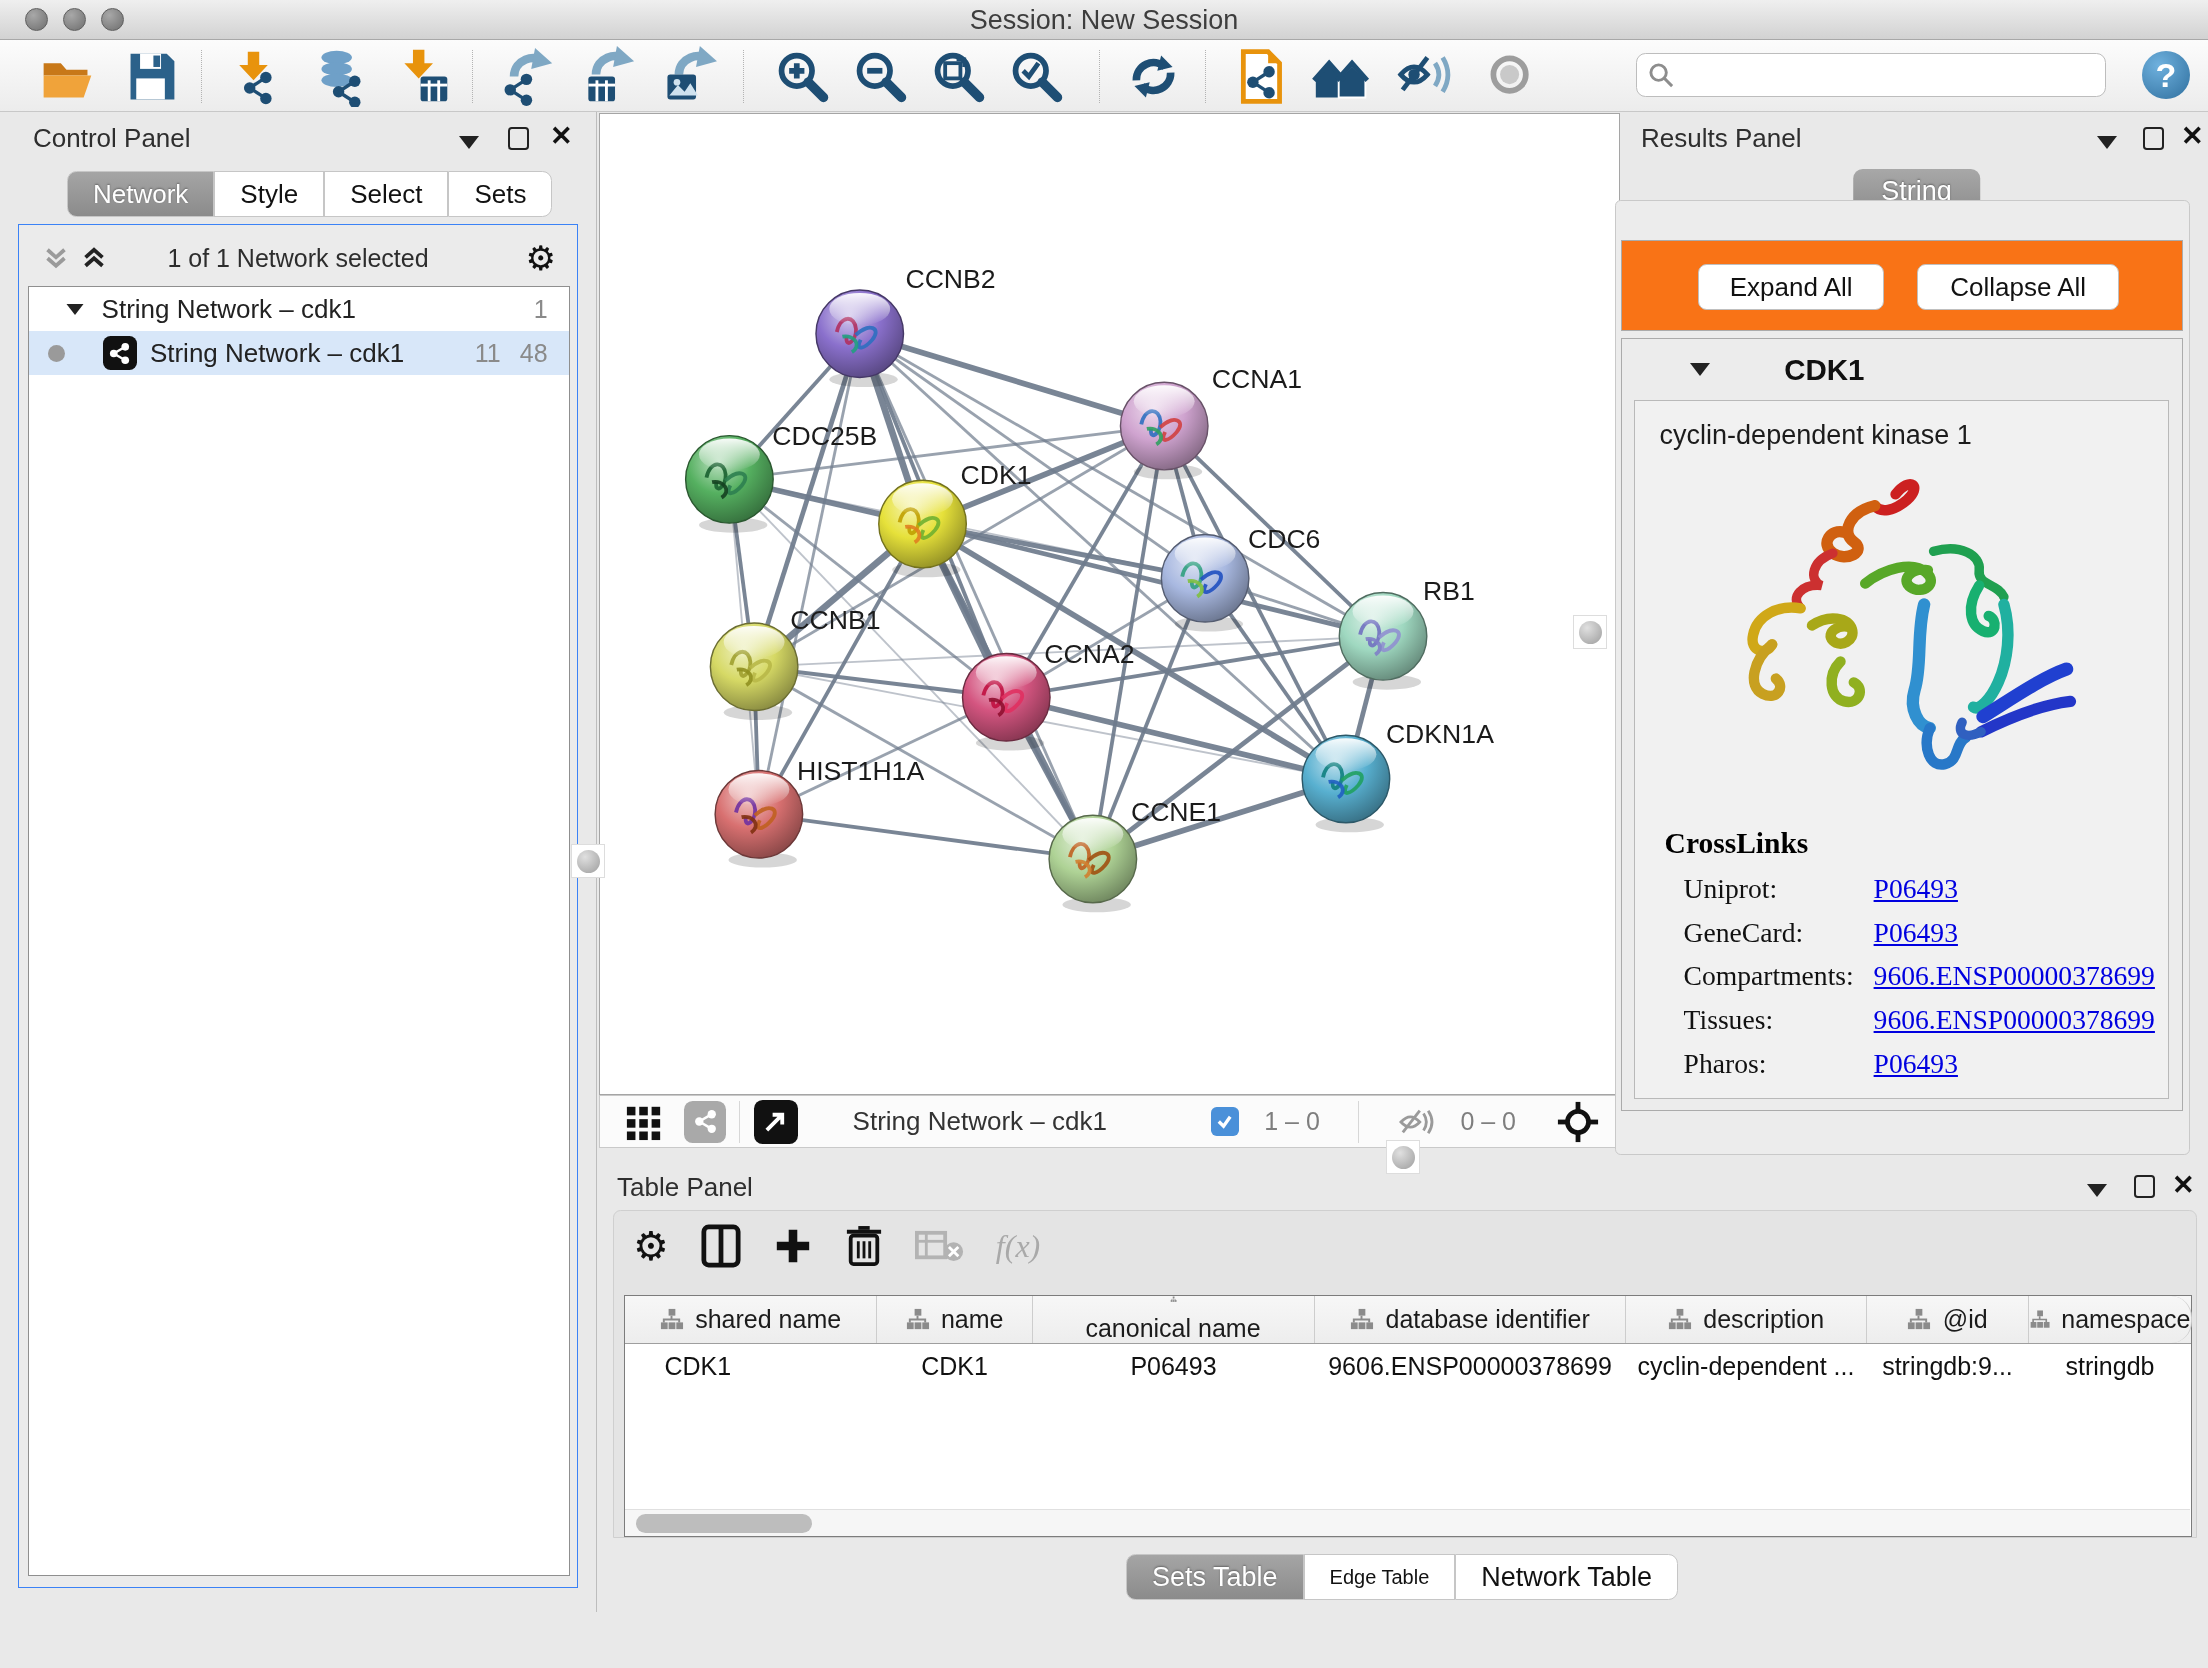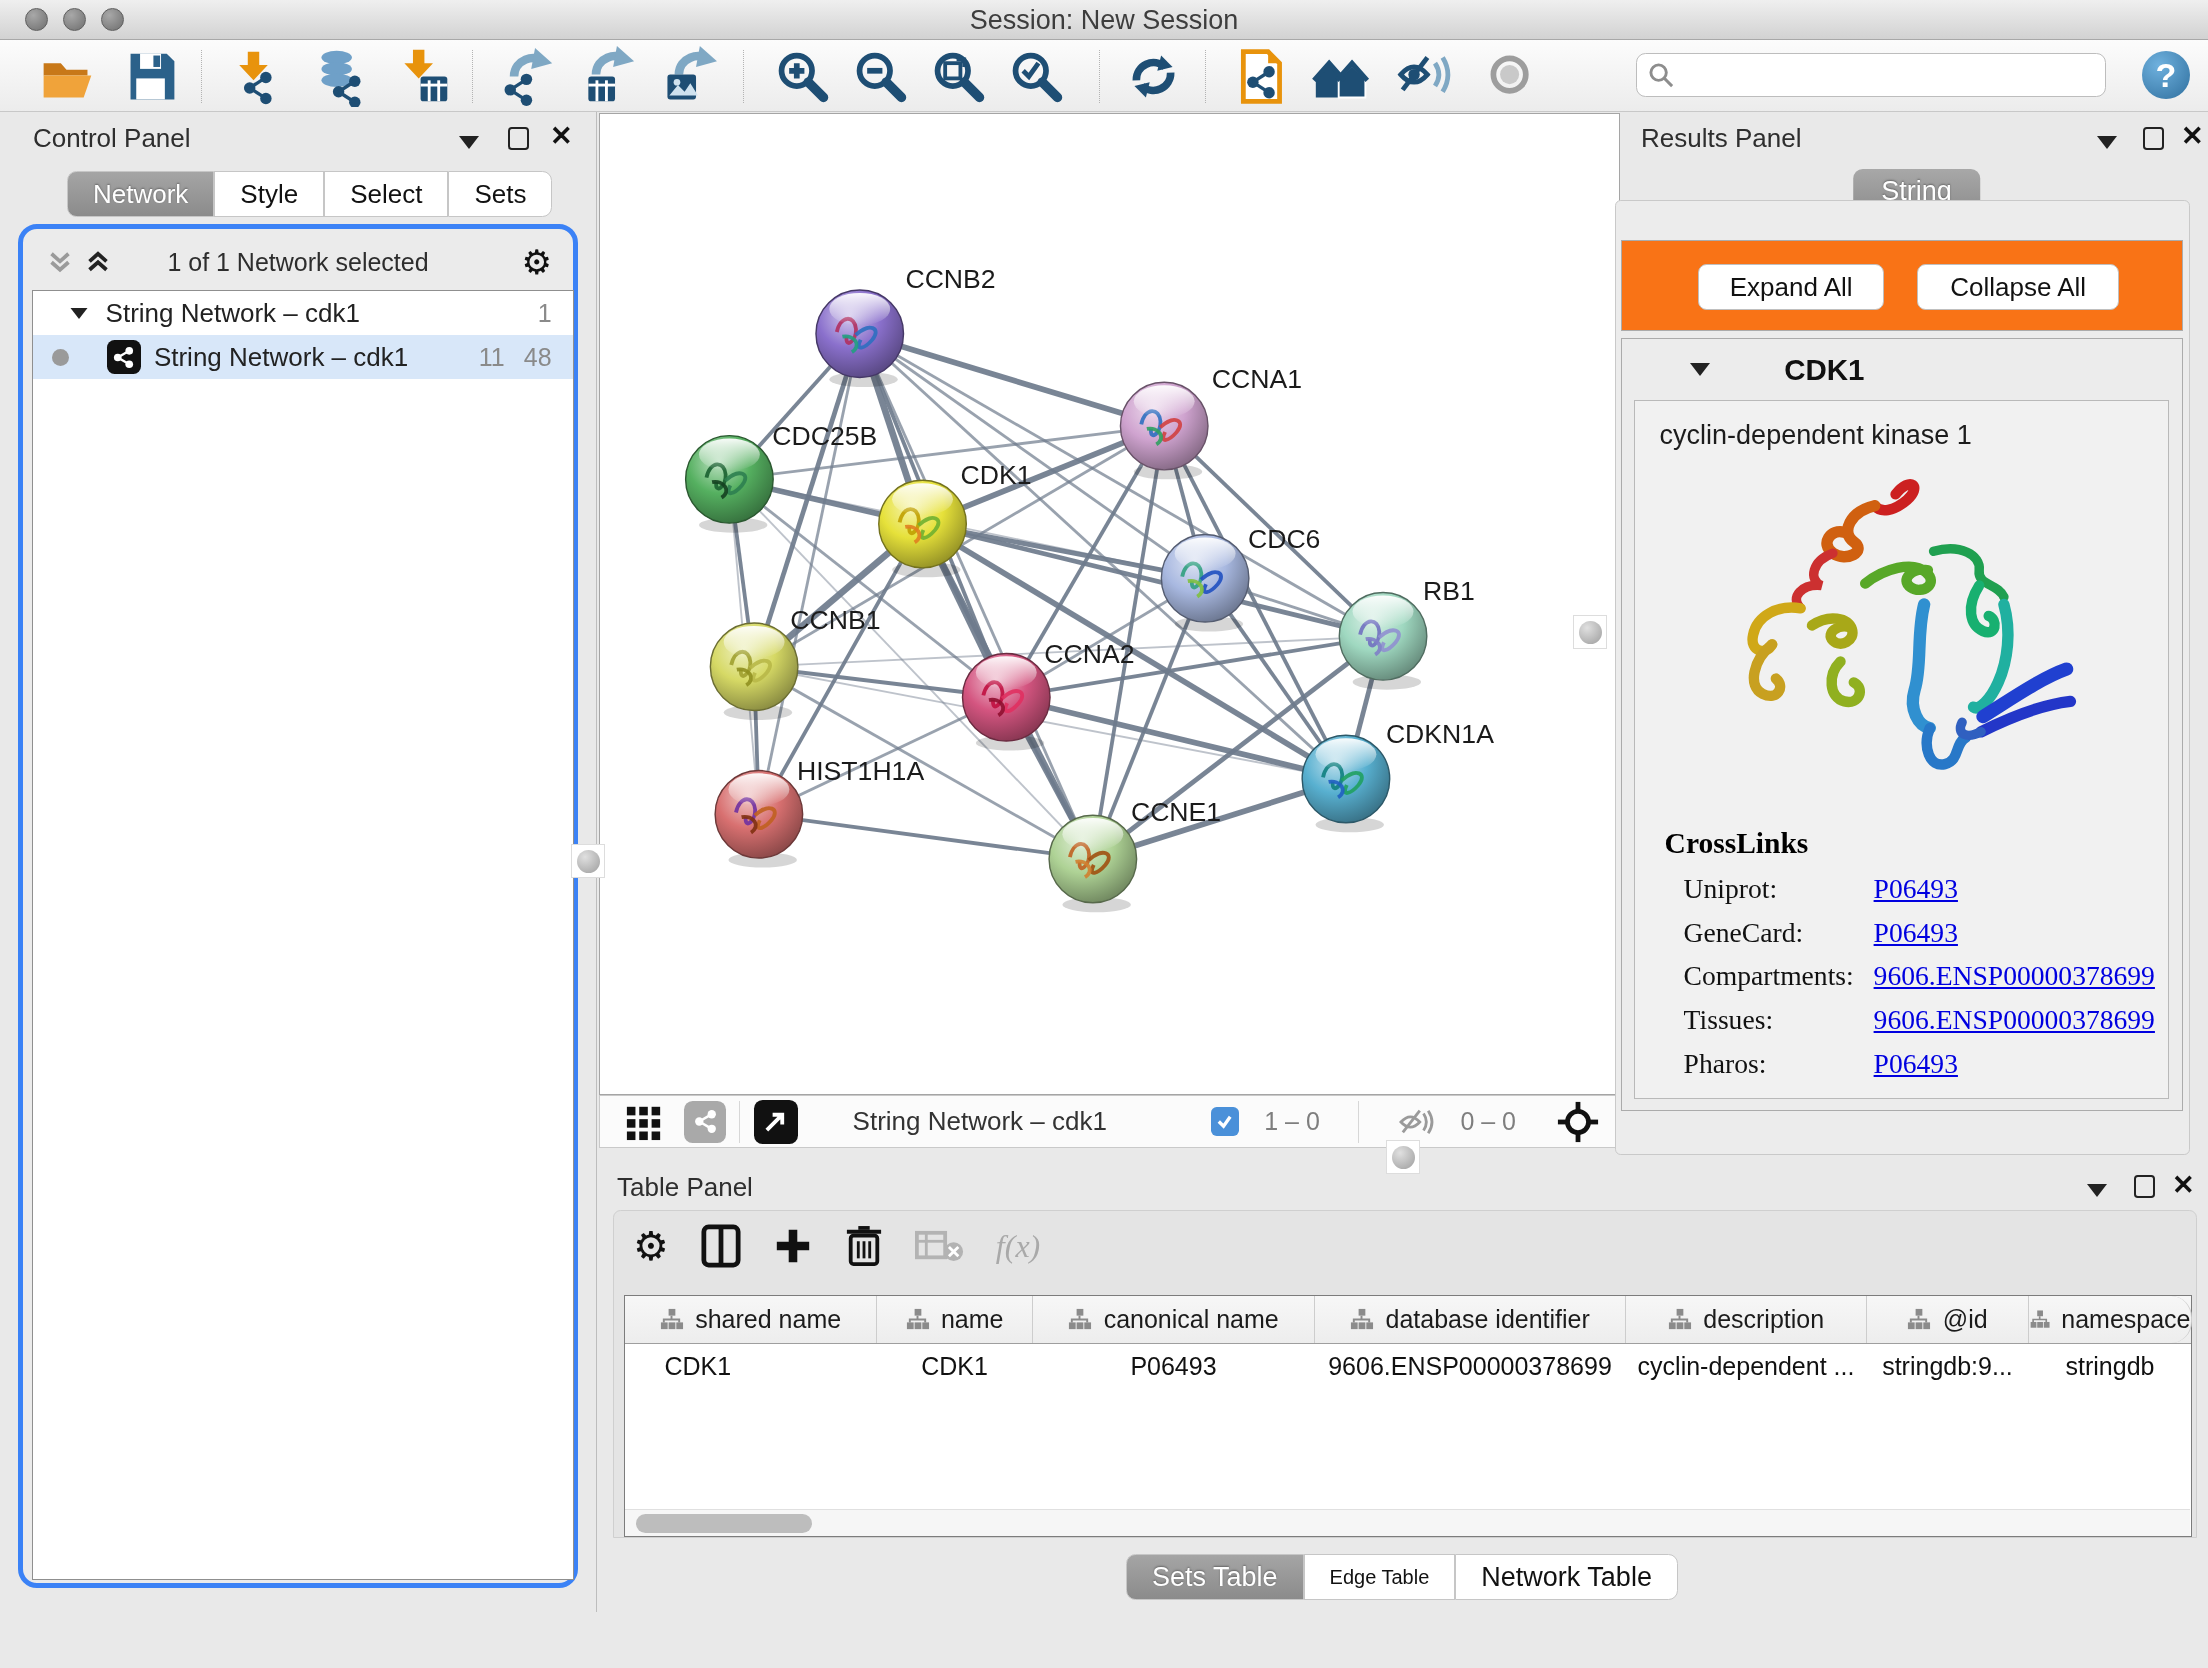--- a/index.html
+++ b/index.html
@@ -33,21 +33,21 @@
   
   .control-panel{position:absolute;left:0;top:112px;width:597px;height:1500px;background:#e9e9e9;
     border-right:1.9px solid #bdbdbd;}
   .cp-tabs{position:absolute;left:67px;top:59px;display:flex;}
   .tab{height:46px;padding:0 25px;display:flex;align-items:center;justify-content:center;
     font-size:26px;background:#fff;border:1px solid #c6c6c6;color:#111;}
   .tab.first{border-radius:9.5px 0 0 9.5px;}
   .tab.last{border-radius:0 9.5px 9.5px 0;}
   .tab.sel{background:linear-gradient(#a5a5a5,#8b8b8b);color:#fff;text-shadow:0 -1px 1.9px #666;}
   .cp-box{position:absolute;left:18px;top:112px;width:560px;height:1364px;background:#ebebeb;
-    border:5px solid #3b82f6;border-radius:19px;}
+    border:1px solid #3b82f6;border-radius:0;}
   .cp-subhead{position:absolute;left:0;top:11.4px;width:100%;height:44px;display:flex;align-items:center;}
   .cp-summary{position:absolute;left:0;top:0;width:100%;text-align:center;font-size:25px;color:#2d2d2d;line-height:44px;}
   .tree{position:absolute;left:8.6px;top:61px;width:542px;height:1290px;background:#fff;border:1.9px solid #8f8f8f;}
   .trow{position:relative;height:44px;display:flex;align-items:center;font-size:26px;}
   .trow.sel{background:#d8e7f9;}
   .tcount{position:absolute;color:#8a8a8a;font-size:25px;}
   .share-badge{width:34px;height:34px;border-radius:7.6px;background:#111;display:flex;align-items:center;justify-content:center;}
   
   .canvas{position:absolute;left:599px;top:113px;width:1021px;height:982px;background:#fff;
     border:1px solid #a5a5a5;}
@@ -739,21 +739,21 @@
             <div class="th" style="width: 156px;">
               <svg width="25" height="25" viewBox="0 0 26 26">
   <rect x="10" y="2" width="7" height="7" fill="#8b8b8b"></rect>
                 <rect x="2" y="16" width="7" height="7" fill="#8b8b8b"></rect>
   <rect x="10" y="16" width="7" height="7" fill="#8b8b8b"></rect>
                 <rect x="18" y="16" width="7" height="7" fill="#8b8b8b"></rect>
   <path d="M13 9 V13 M5 16 V13 H21 V16" fill="none" stroke="#8b8b8b" stroke-width="2"></path>
               </svg>
               <span>name</span>
             </div>
-            <div class="th" style="width: 282px;">
+            <div class="th" style="width: 282px; flex-direction: column;">
               <svg width="25" height="25" viewBox="0 0 26 26">
   <rect x="10" y="2" width="7" height="7" fill="#8b8b8b"></rect>
                 <rect x="2" y="16" width="7" height="7" fill="#8b8b8b"></rect>
   <rect x="10" y="16" width="7" height="7" fill="#8b8b8b"></rect>
                 <rect x="18" y="16" width="7" height="7" fill="#8b8b8b"></rect>
   <path d="M13 9 V13 M5 16 V13 H21 V16" fill="none" stroke="#8b8b8b" stroke-width="2"></path>
               </svg>
               <span>canonical name</span>
             </div>
             <div class="th" style="width: 311px;">

